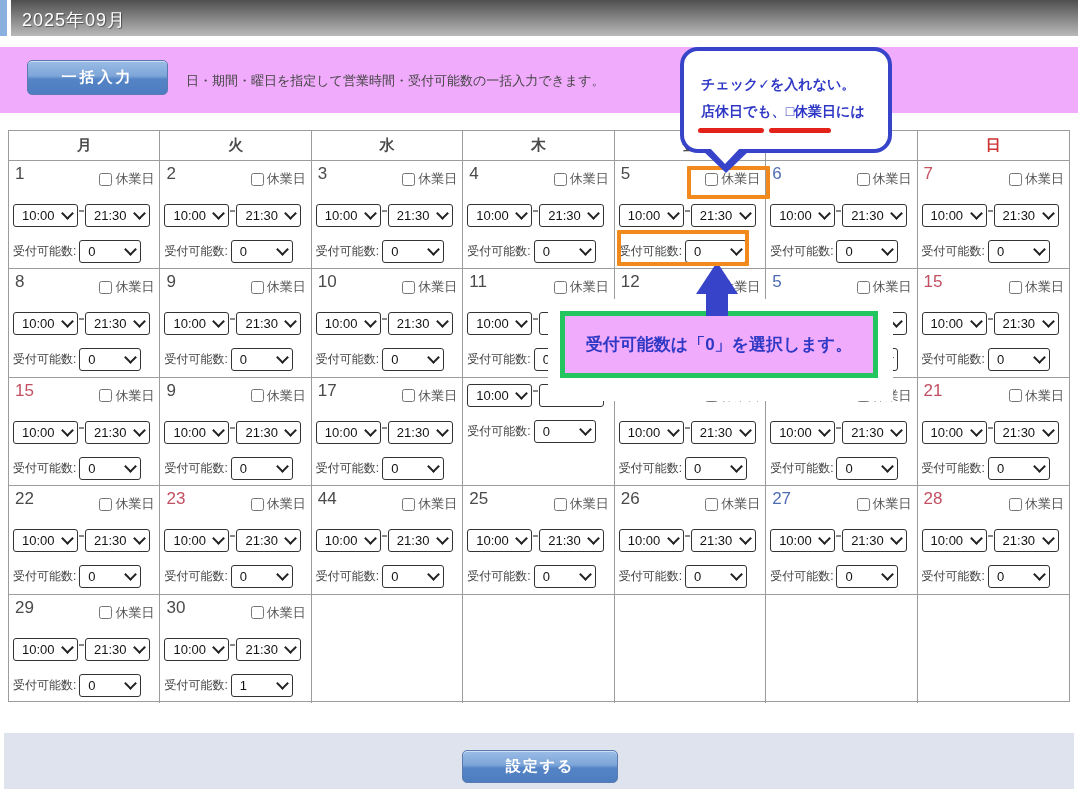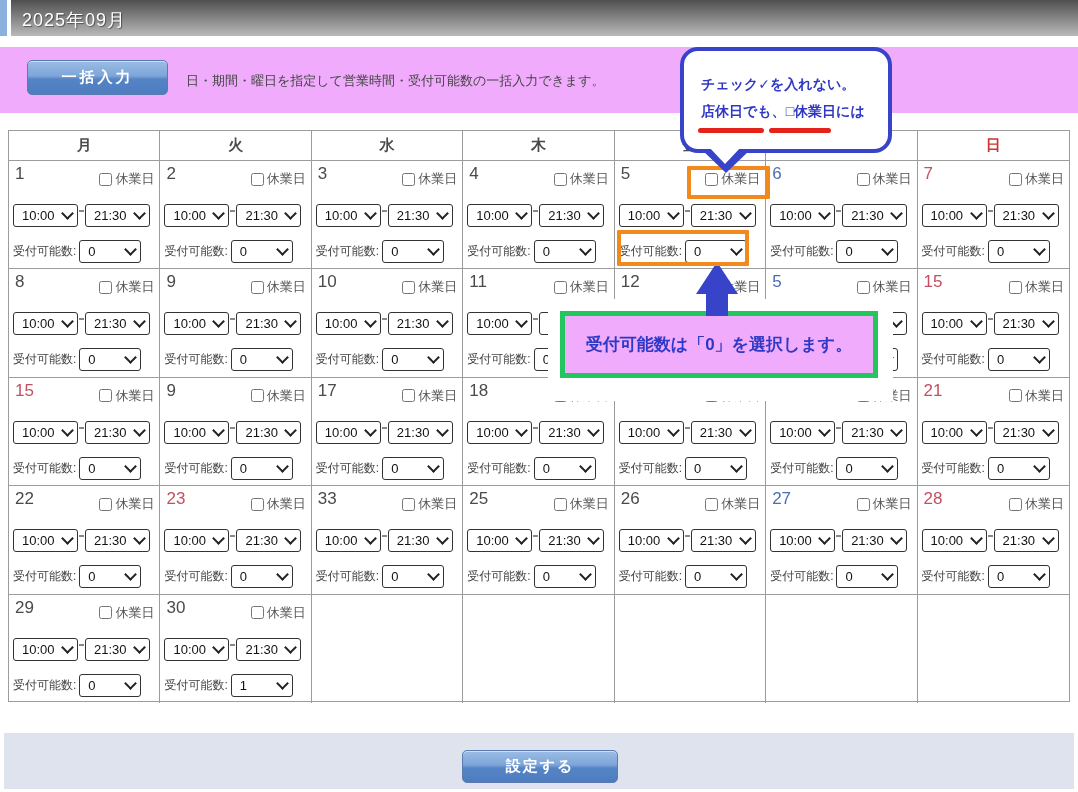--- a/index.html
+++ b/index.html
@@ -565,27 +565,20 @@
     </div>
     <div class="cap">
       <span class="cap-label">受付可能数:</span>
       <div class="sel">
         <span>0</span>
         <span class="chev"></span>
       </div>
     </div>
   </div>
       <div class="cell">
-    <div class="cell-top">
-      <span class="day-num weekday">18</span>
-      <label class="closed">
-        <input type="checkbox" style="">
-        <span class="closed-label">休業日</span>
-      </label>
-    </div>
     <div class="times">
       <div class="sel">
         <span>10:00</span>
         <span class="chev"></span>
       </div>
       <span class="dash"></span>
       <div class="sel">
         <span>21:30</span>
         <span class="chev"></span>
       </div>
@@ -728,21 +721,21 @@
     <div class="cap">
       <span class="cap-label">受付可能数:</span>
       <div class="sel">
         <span>0</span>
         <span class="chev"></span>
       </div>
     </div>
   </div>
       <div class="cell">
     <div class="cell-top">
-      <span class="day-num weekday">33</span>
+      <span class="day-num weekday">44</span>
       <label class="closed">
         <input type="checkbox" style="">
         <span class="closed-label">休業日</span>
       </label>
     </div>
     <div class="times">
       <div class="sel">
         <span>10:00</span>
         <span class="chev"></span>
       </div>

